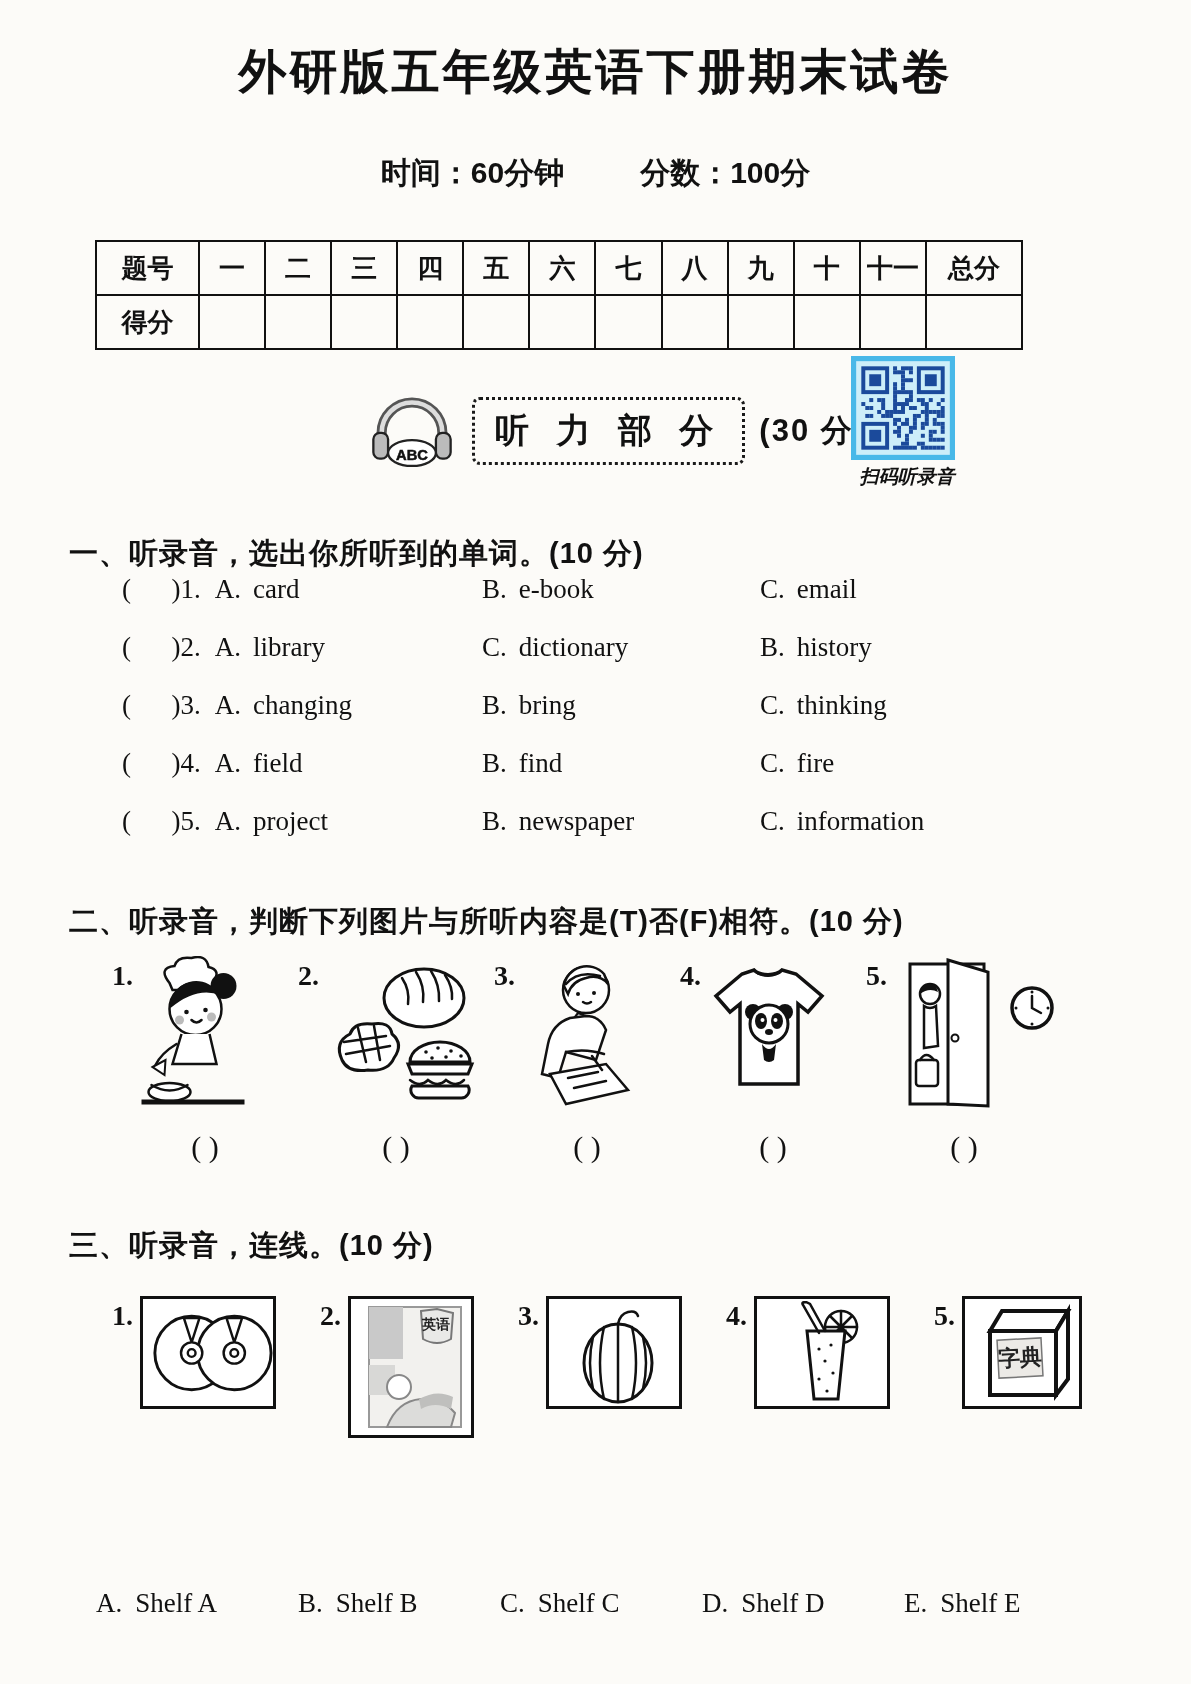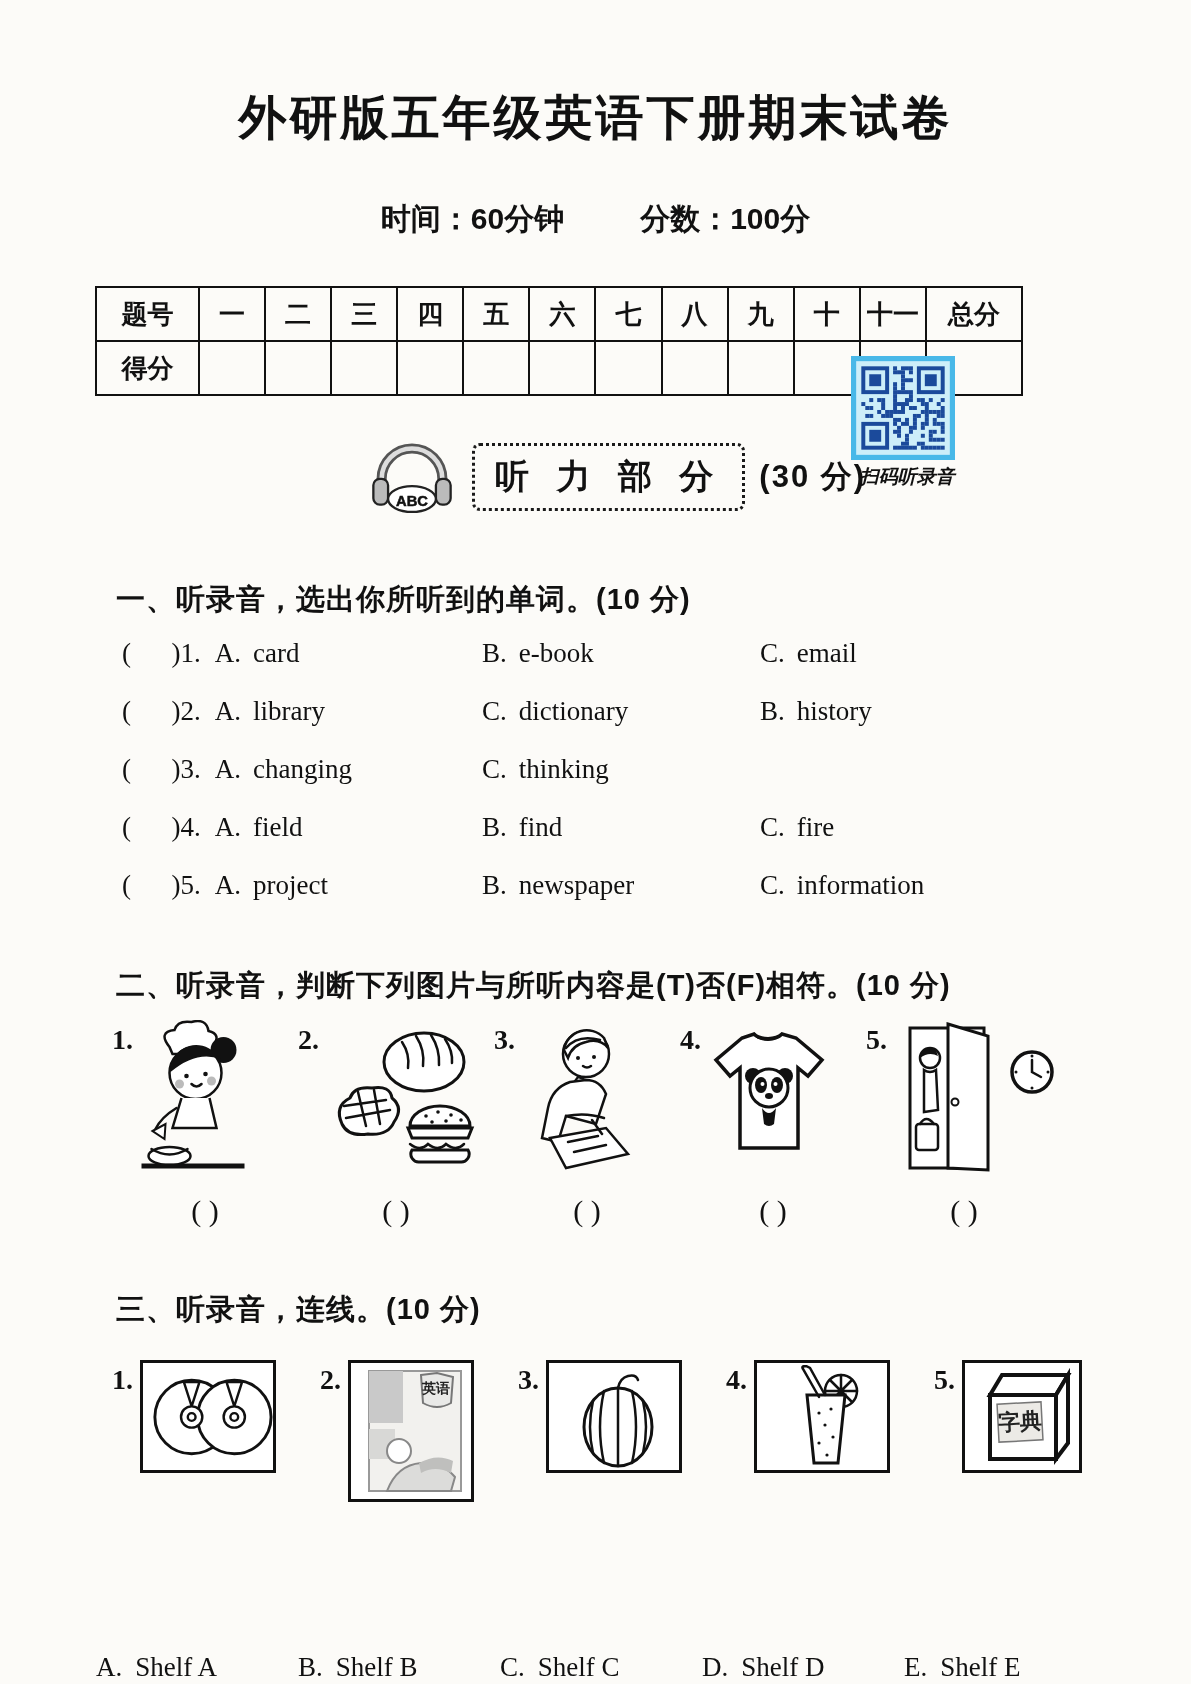--- a/index.html
+++ b/index.html
@@ -2,38 +2,38 @@
 <html><head>
 <meta charset="utf-8">
 <style>
   * { margin:0; padding:0; box-sizing:border-box; }
   html,body { background:#e8e8e6; }
   .page {
     position:relative; width:1191px; height:1684px; margin:0 auto;
     background:#fcfbf8; color:#111; overflow:hidden;
     font-family:"Liberation Sans", sans-serif;
   }
-  .title { padding-top:40px; text-align:center; font-size:48px; font-weight:900; letter-spacing:3px;margin-top:46px; }
+  .title { padding-top:40px; text-align:center; font-size:48px; font-weight:900; letter-spacing:3px; }
   .subtitle { margin-top:49px; display:flex; justify-content:center; gap:76px; font-size:30px; font-weight:700; }
 
   table.score { margin:46px 0 0 95px; width:928px; border-collapse:collapse; table-layout:fixed; }
   table.score td { border:2.5px solid #111; height:54px; text-align:center; font-size:26px; font-weight:700; }
   td.colhead { width:103px; }
   td.coltotal { width:96px; }
 
   .banner-row { margin:40px 0 0 366px; display:flex; align-items:center; gap:14px; height:82px; }
   .banner-box { border:3px dotted #1a1a1a; border-radius:8px; padding:8px 20px; font-size:34px; font-weight:900; letter-spacing:9px; }
   .banner-points { font-size:31px; font-weight:800; letter-spacing:2px; }
 
   .qr-wrap { position:absolute; left:851px; top:356px; width:112px; text-align:center;font-style:italic; }
   .qr-caption { margin-top:4px; font-size:19px; font-weight:700; font-family:"Liberation Serif", serif; }
 
-  .sec-heading { margin:62px 0 0 116px; font-size:29px; font-weight:800; letter-spacing:1px; }
-
-  .q-list { margin-top:18px; }
+  .sec-heading { margin:62px 0 0 69px; font-size:29px; font-weight:800; letter-spacing:1px; }
+
+  .q-list { margin-top:0; }
   .q-row { display:grid; grid-template-columns:360px 278px auto; margin:0 0 24px 122px;
            font-family:"Liberation Serif", serif; font-size:27px; height:34px; align-items:baseline; }
   .blank { white-space:pre; }
   .q-num { margin-right:14px; }
   .opt-label { margin-right:12px; }
 
   .s2-row { display:flex; margin:14px 0 0 112px; }
   .s2-item { width:186px; }
   .s2-item.wide { width:196px; }
   .s2-top { display:flex; align-items:flex-start; gap:5px; }
@@ -267,20 +267,21 @@
       <span><span class="opt-label">B.</span><span>e-book</span></span>
       <span><span class="opt-label">C.</span><span>email</span></span>
     </div>
     <div class="q-row">
       <span><span class="blank">(      )</span><span class="q-num">2.</span><span class="opt-label">A.</span><span>library</span></span>
       <span><span class="opt-label">C.</span><span>dictionary</span></span>
       <span><span class="opt-label">B.</span><span>history</span></span>
     </div>
     <div class="q-row">
       <span><span class="blank">(      )</span><span class="q-num">3.</span><span class="opt-label">A.</span><span>changing</span></span>
+      <span><span class="opt-label">B.</span><span>bring</span></span>
       <span><span class="opt-label">C.</span><span>thinking</span></span>
     </div>
     <div class="q-row">
       <span><span class="blank">(      )</span><span class="q-num">4.</span><span class="opt-label">A.</span><span>field</span></span>
       <span><span class="opt-label">B.</span><span>find</span></span>
       <span><span class="opt-label">C.</span><span>fire</span></span>
     </div>
     <div class="q-row">
       <span><span class="blank">(      )</span><span class="q-num">5.</span><span class="opt-label">A.</span><span>project</span></span>
       <span><span class="opt-label">B.</span><span>newspaper</span></span>

